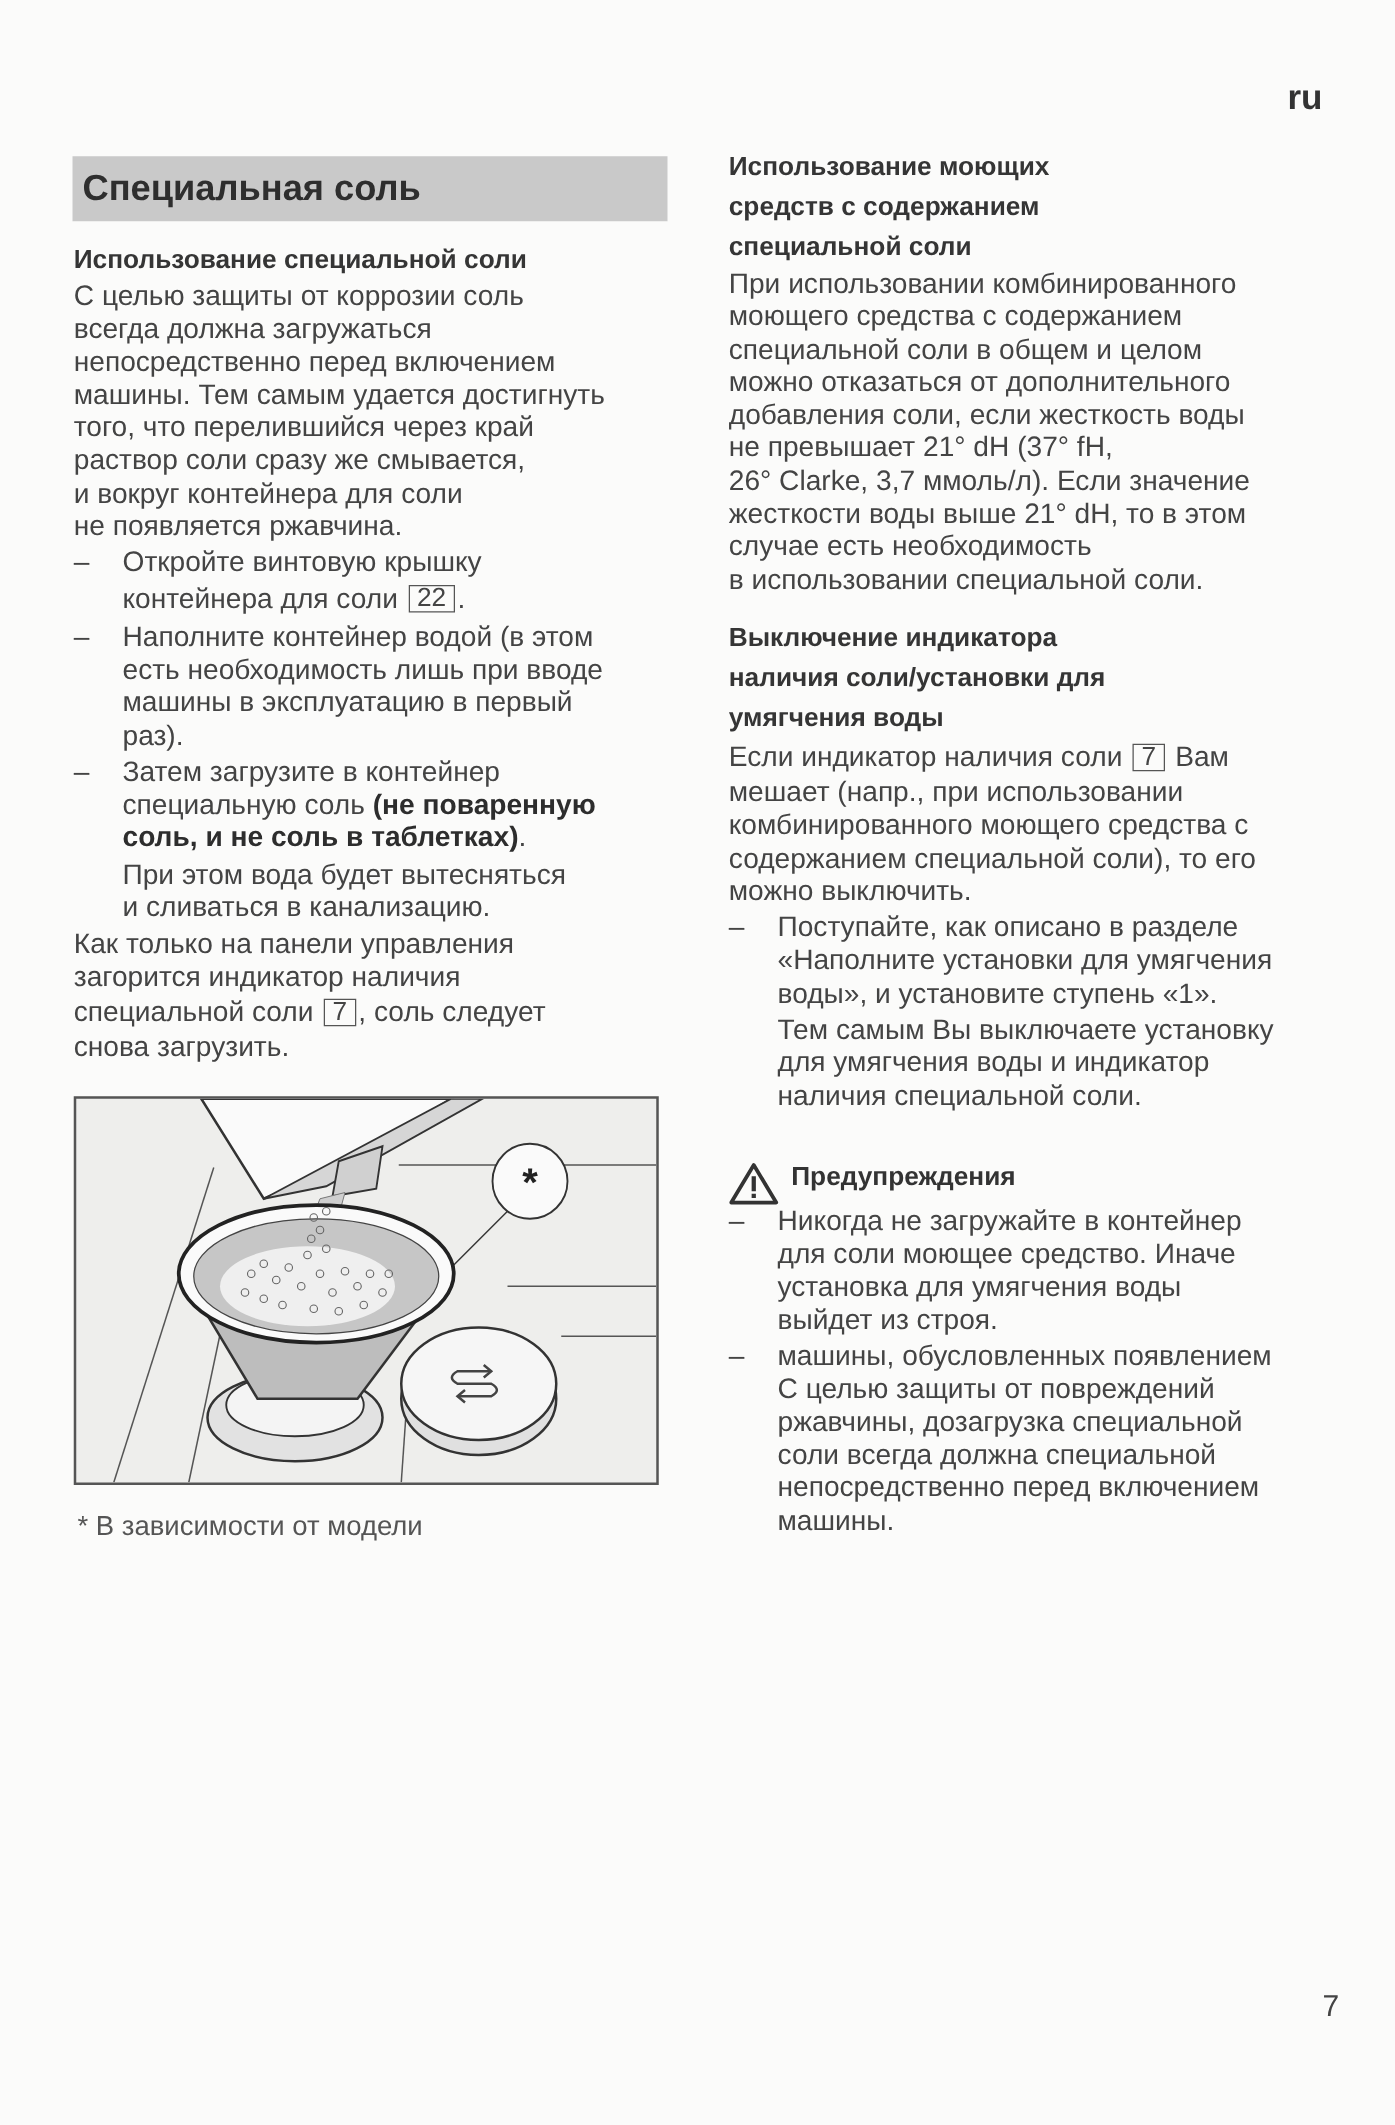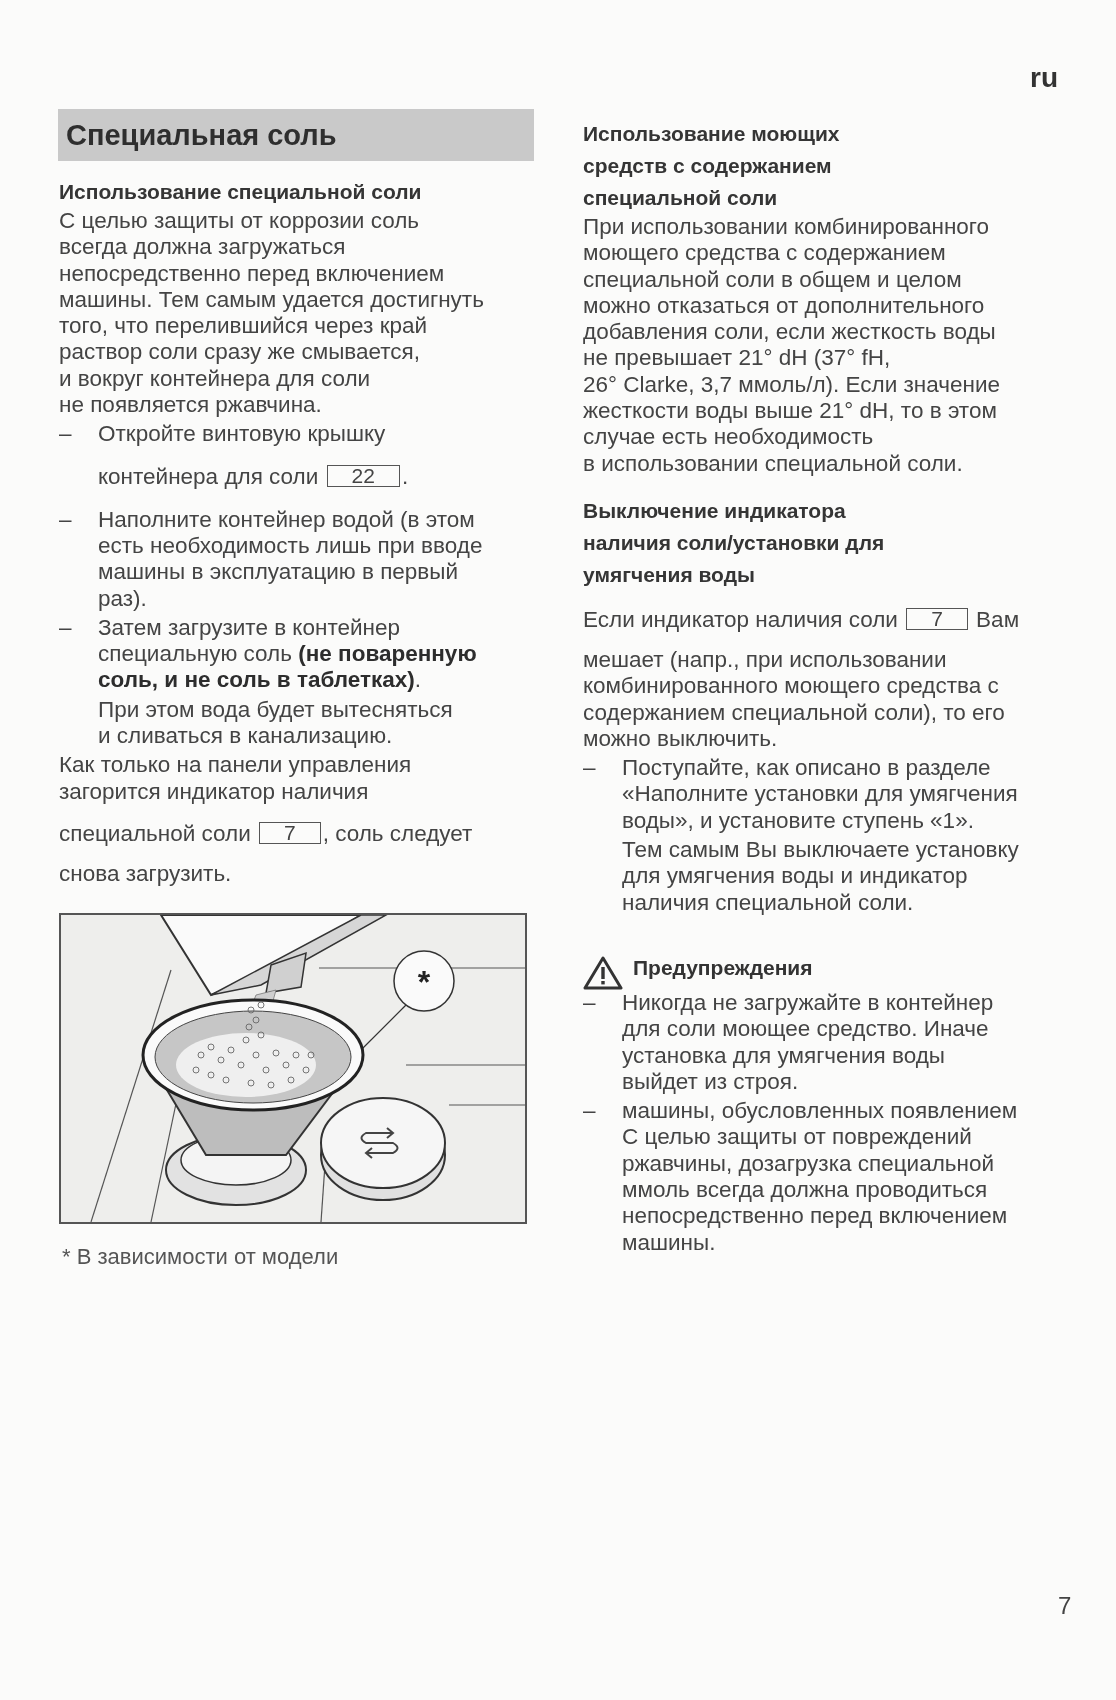--- a/index.html
+++ b/index.html
@@ -5,37 +5,37 @@
     html, body { margin: 0; padding: 0; }
     body {
       width: 1116px; height: 1700px; position: relative; overflow: hidden;
       background: #fbfbfa; color: #3a3a3a;
       font-family: "Liberation Sans", sans-serif;
     }
     .lang { position: absolute; left: 1030px; top: 62px; font-size: 28px; font-weight: bold; color: #333; text-align: center; }
     .page-num { position: absolute; left: 1058px; top: 1592px; font-size: 24px; color: #444; }
 
     .col { position: absolute; }
-    .col-left { left: 59px; top: 109px; width: 470px; }
+    .col-left { left: 59px; top: 125px; width: 470px; }
     .col-right { left: 583px; top: 118px; width: 490px; }
 
     .section-banner {
       background: #c9c9c9; width: 476px; height: 52px; margin-left: -1px;
       display: flex; align-items: center; padding-left: 8px; box-sizing: border-box;
       font-size: 29px; font-weight: bold; color: #2e2e2e;
     }
     h2 { margin: 0; font-size: 21px; line-height: 32px; font-weight: bold; color: #353535; }
     .left-h2 { margin-top: 15px; }
     .p { font-size: 22.5px; line-height: 26.3px; color: #444; margin: 0; }
     .p + .p { margin-top: 0; }
     .item { position: relative; padding-left: 39px; font-size: 22.5px; line-height: 26.3px; color: #444; }
     .item .dash { position: absolute; left: 0; top: 0; }
     .item-gap { margin-top: 3px; }
     .indent-p { padding-left: 39px; font-size: 22.5px; line-height: 26.3px; color: #444; margin-top: 3px; }
-    .ref { display: inline-block; border: 1.5px solid #555; padding: 0 24px; line-height: 20px; height: 20px; font-size: 21px; vertical-align: 1px; margin: 17px 2px; }
+    .ref { display: inline-block; border: 1.5px solid #555; padding: 0 6px; line-height: 20px; height: 20px; font-size: 21px; vertical-align: 1px; margin: 4px 2px; }
     b.strong { color: #2d2d2d; }
 
     .figure {
       margin-top: 26px; width: 468px; height: 311px; border: 2px solid #555; box-sizing: border-box;
       background: #eeeeec; position: relative; overflow: hidden;
     }
     .footnote { margin-top: 20px; font-size: 22px; color: #555; padding-left: 3px; }
 
     .right-h2-2 { margin-top: 18px; }
     .warn-head { margin-top: 40px; display: flex; align-items: flex-start; font-size: 21px; font-weight: bold; color: #333; }
@@ -223,19 +223,19 @@
     <div>для соли моющее средство. Иначе</div>
     <div>установка для умягчения воды</div>
     <div>выйдет из строя.</div>
   </div>
 
   <div class="item item-gap">
     <span class="dash">–</span>
     <div>машины, обусловленных появлением</div>
     <div>С целью защиты от повреждений</div>
     <div>ржавчины, дозагрузка специальной</div>
-    <div>ммоль всегда должна проводиться</div>
+    <div>соли всегда должна специальной</div>
     <div>непосредственно перед включением</div>
     <div>машины.</div>
   </div>
 </div>
 
 <div class="page-num">7</div>
 
 </body></html>

